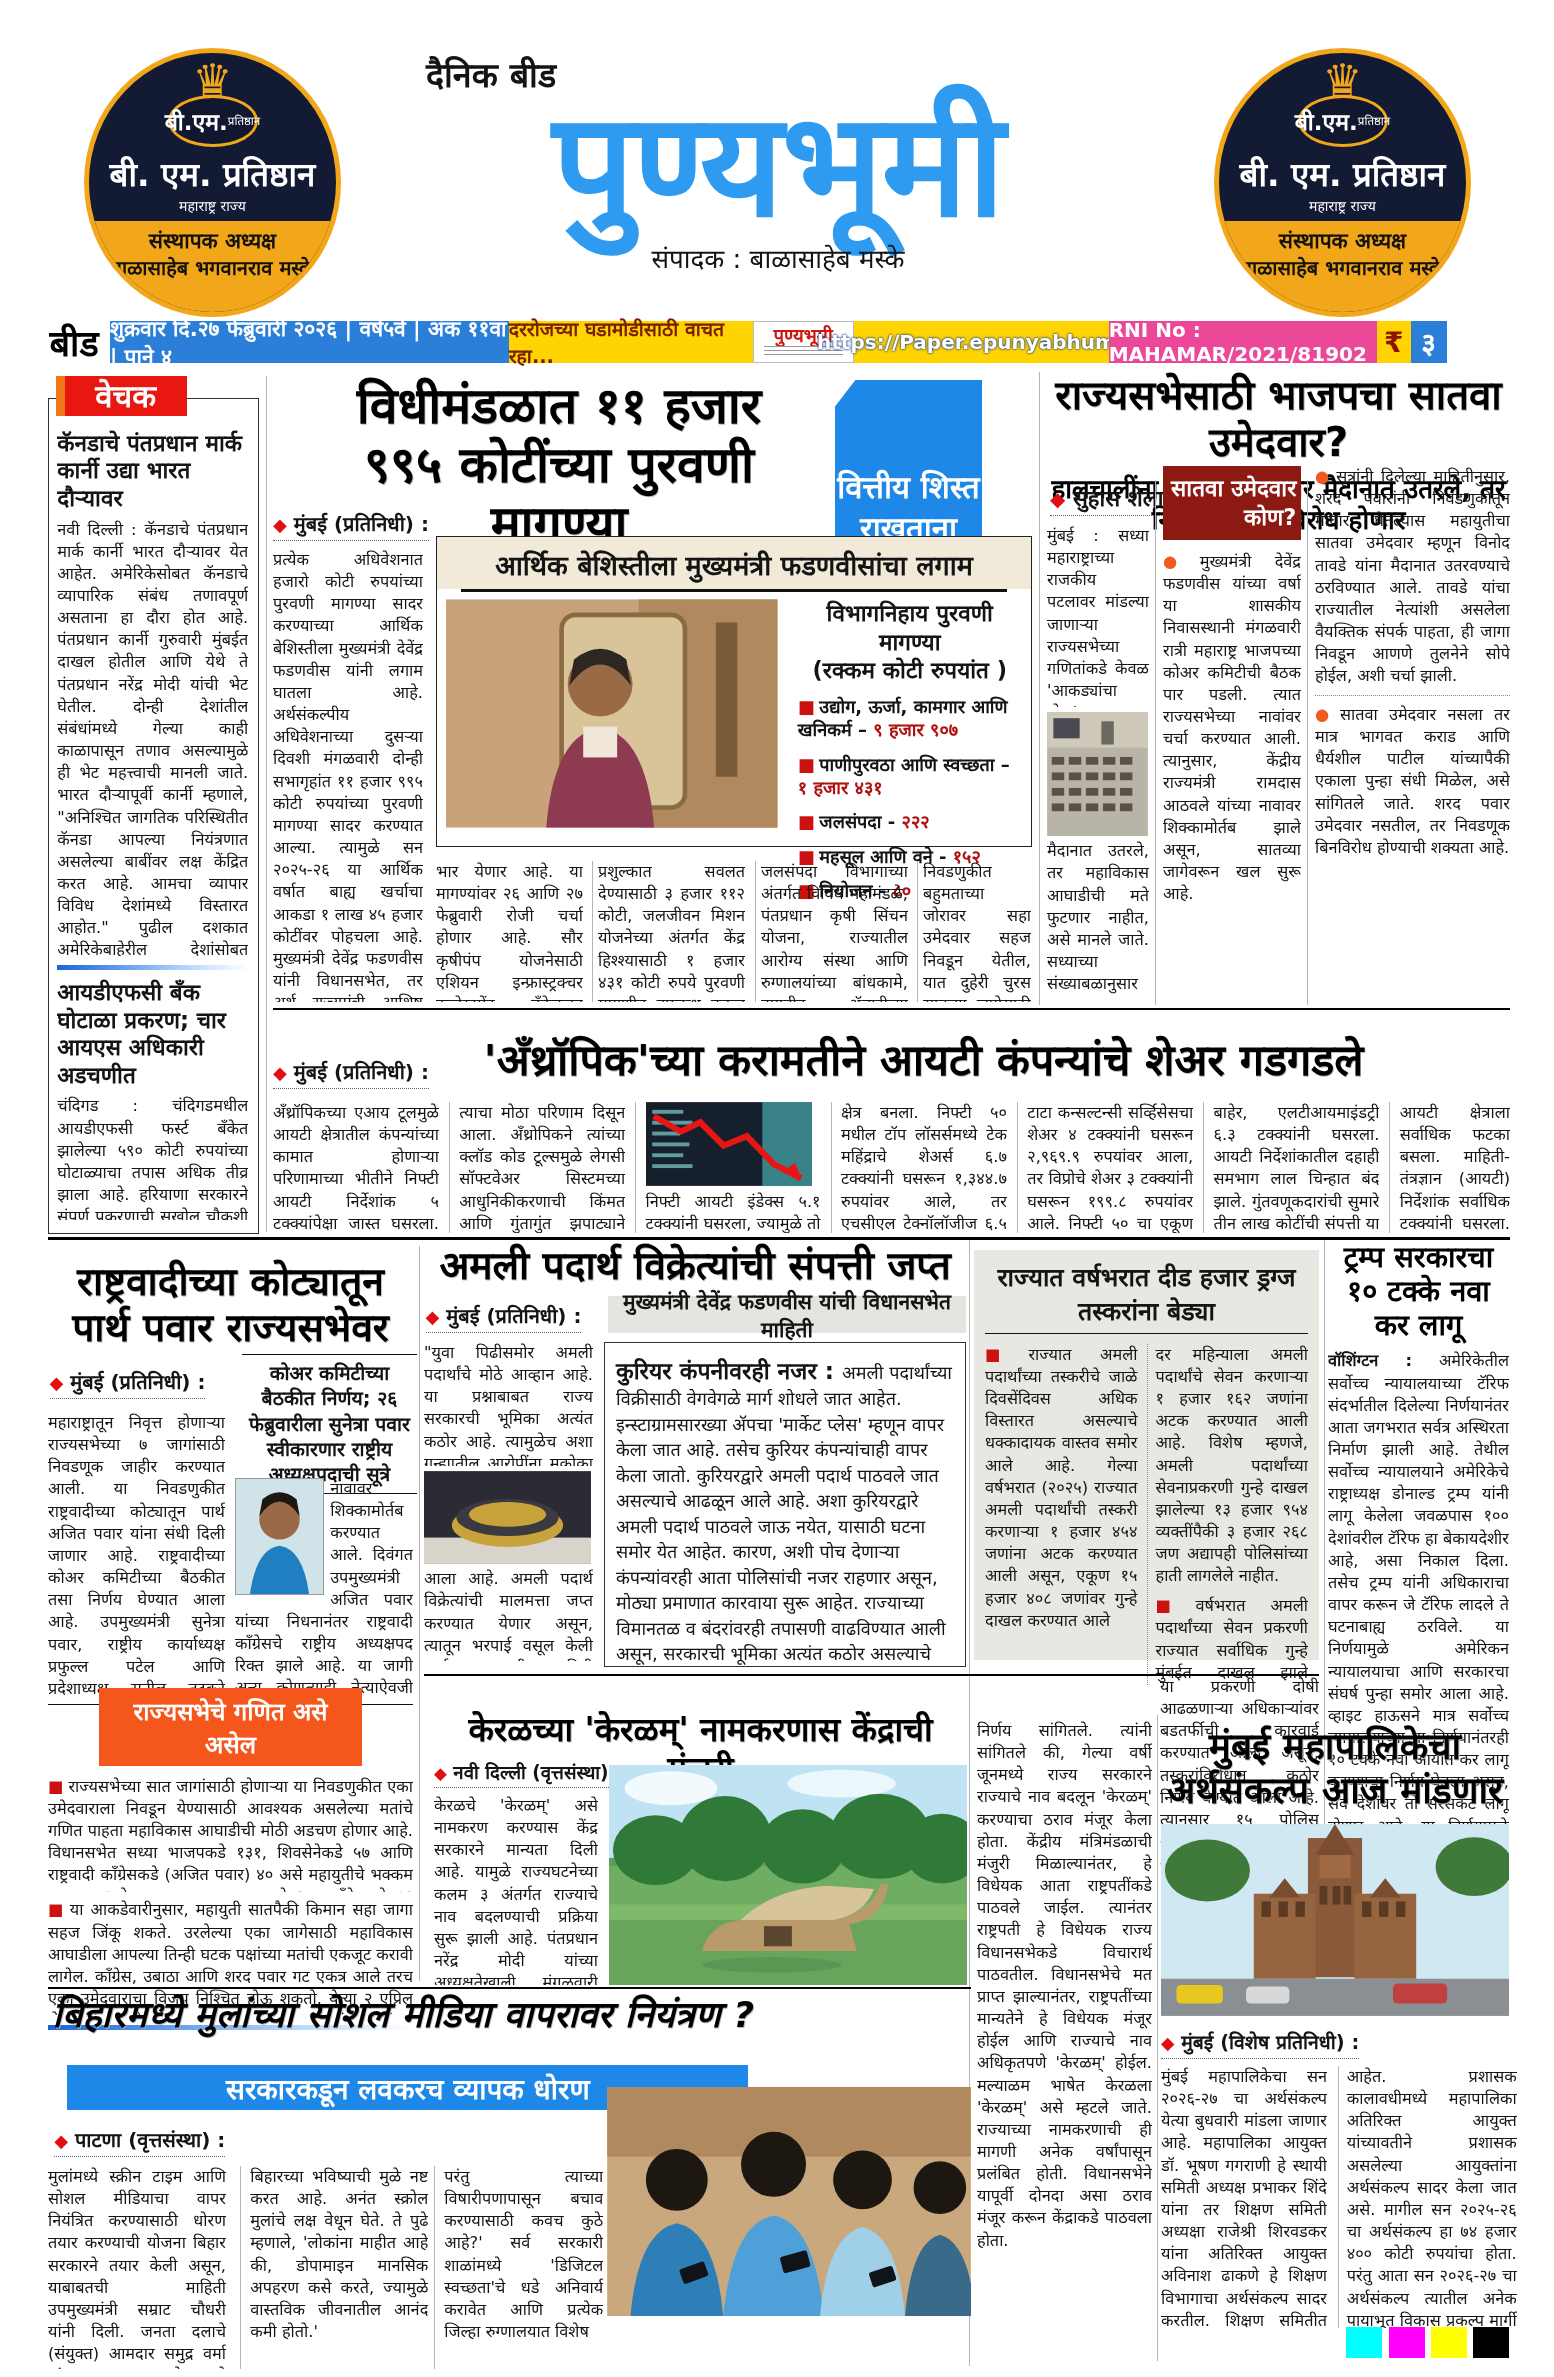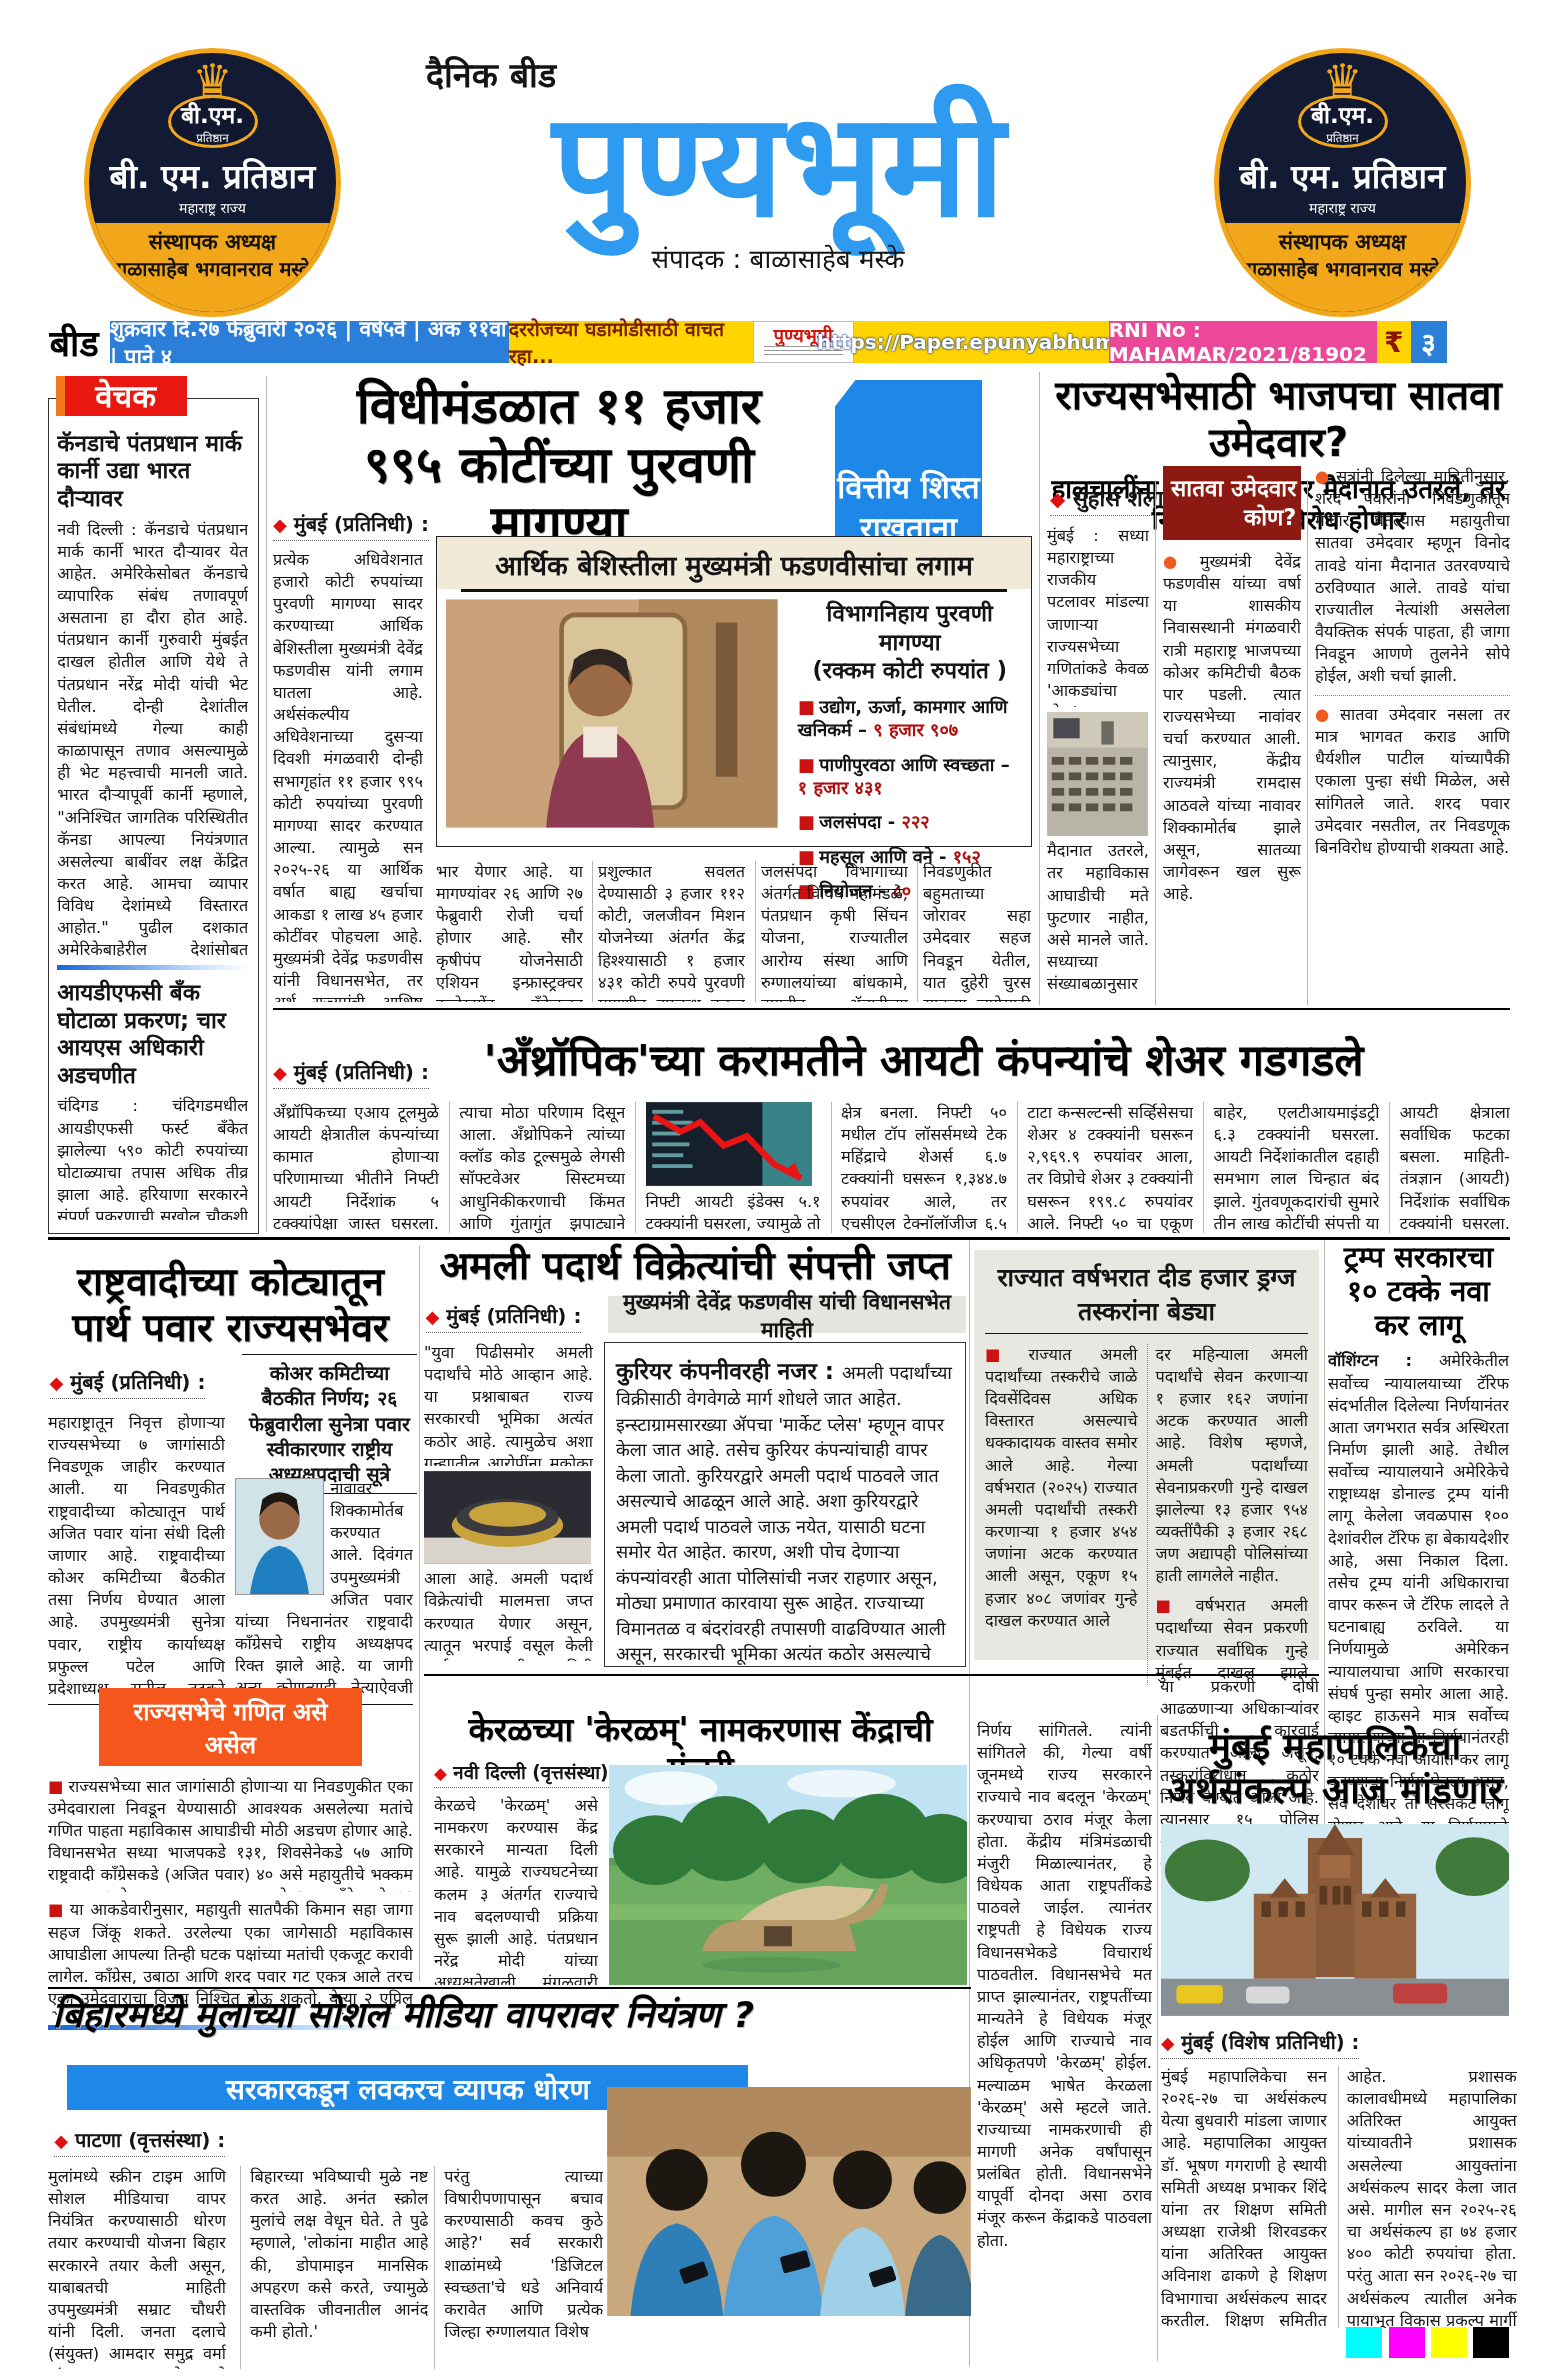--- a/index.html
+++ b/index.html
@@ -15,21 +15,21 @@
   .sq{color:#cc1111;margin-right:4.6px;}
   .dot{color:#f05a1e;margin-right:4.6px;}
   .byline{font-weight:bold;font-size:20px;border-bottom:0.8px dotted #666;display:inline-block;padding-bottom:3.1px;}
   .blue-rule{height:5.4px;background:linear-gradient(to right,#1565d8,#bcd9ff 70%,#ffffff);margin:9.3px 0;}
 
   
   .logo{width:257px;height:269px;border-radius:50%;background:#131a33;border:5.4px solid #f2a71b;
         overflow:hidden;display:flex;flex-direction:column;align-items:center;box-sizing:border-box;}
   .crown{color:#f2a71b;font-size:45px;line-height:1;margin-top:4.6px;}
   .logo-inner{width:84px;height:84px;border-radius:50%;border:3.9px solid #f2a71b;background:#10172e;
-        display:flex;flex-direction:column;align-items:center;justify-content:center;margin-top:-7.7px;}
+        display:flex;flex-direction:row;align-items:center;justify-content:center;margin-top:-7.7px;}
   .logo-abbr{color:#fff;font-weight:bold;font-size:23px;}
   .logo-abbr-sub{color:#fff;font-size:11.6px;}
   .logo-name{color:#fff;font-weight:bold;font-size:33px;margin-top:4.6px;white-space:nowrap;}
   .logo-state{color:#fff;font-size:14px;}
   .logo-gold{background:#f2a71b;width:120%;text-align:center;margin-top:6.2px;padding:4.6px 0 31px 0;}
   .logo-f1{font-size:21px;font-weight:bold;color:#14120a;}
   .logo-f2{font-size:20px;font-weight:bold;color:#14120a;}
   .daily{font-size:34px;font-weight:bold;}
   .title{font-size:144px;font-weight:bold;color:#2e9bf0;line-height:0.95;letter-spacing:-1.5px;text-align:center;}
   .editor{font-size:26px;text-align:center;margin-top:6.2px;}

